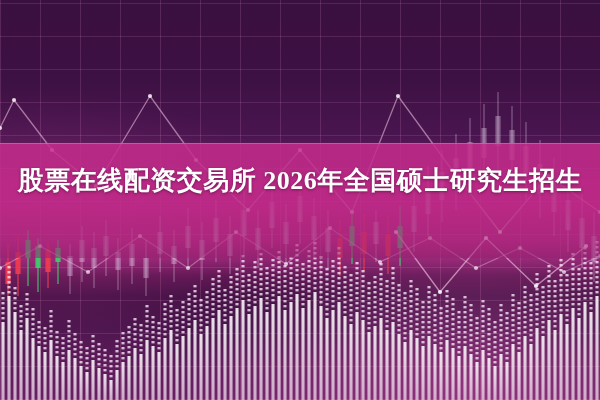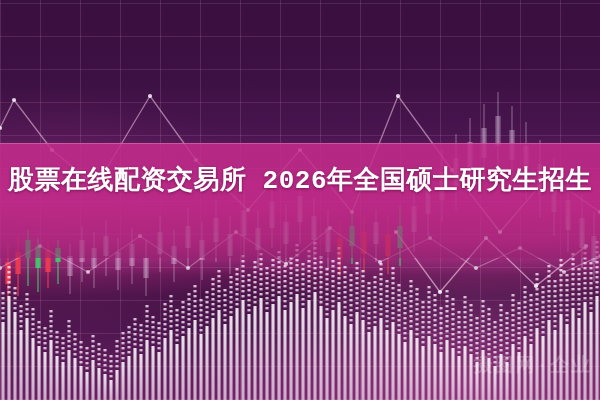--- a/index.html
+++ b/index.html
@@ -1,18 +1,18 @@
 <!DOCTYPE html>
 <html><head>
 <meta charset="utf-8">
 <style>
   html,body{margin:0;padding:0;background:#000;}
   #stage{
     position:relative;width:600px;height:400px;overflow:hidden;
-    font-family:Liberation Mono, monospace;
+    font-family:Liberation Serif, serif;
     background:#2d0b33;
   }
   .layer{position:absolute;left:0;top:0;width:600px;height:400px;}
   
   #bg-gradient{
     background:
       linear-gradient(180deg,
         #3a1040 0%,
         #3d1143 20%,
         #4a1550 34%,
@@ -1160,14 +1160,13 @@
       </g>
   </svg>
 
   <div id="headline-band"></div>
   <div id="band-top-edge"></div>
 
   <div id="headline">
     <span class="line">股票在线配资交易所 2026年全国硕士研究生招生</span>
   </div>
 
-  <div id="watermark">摄图网·企业</div>
 </div>
 
 </body></html>

